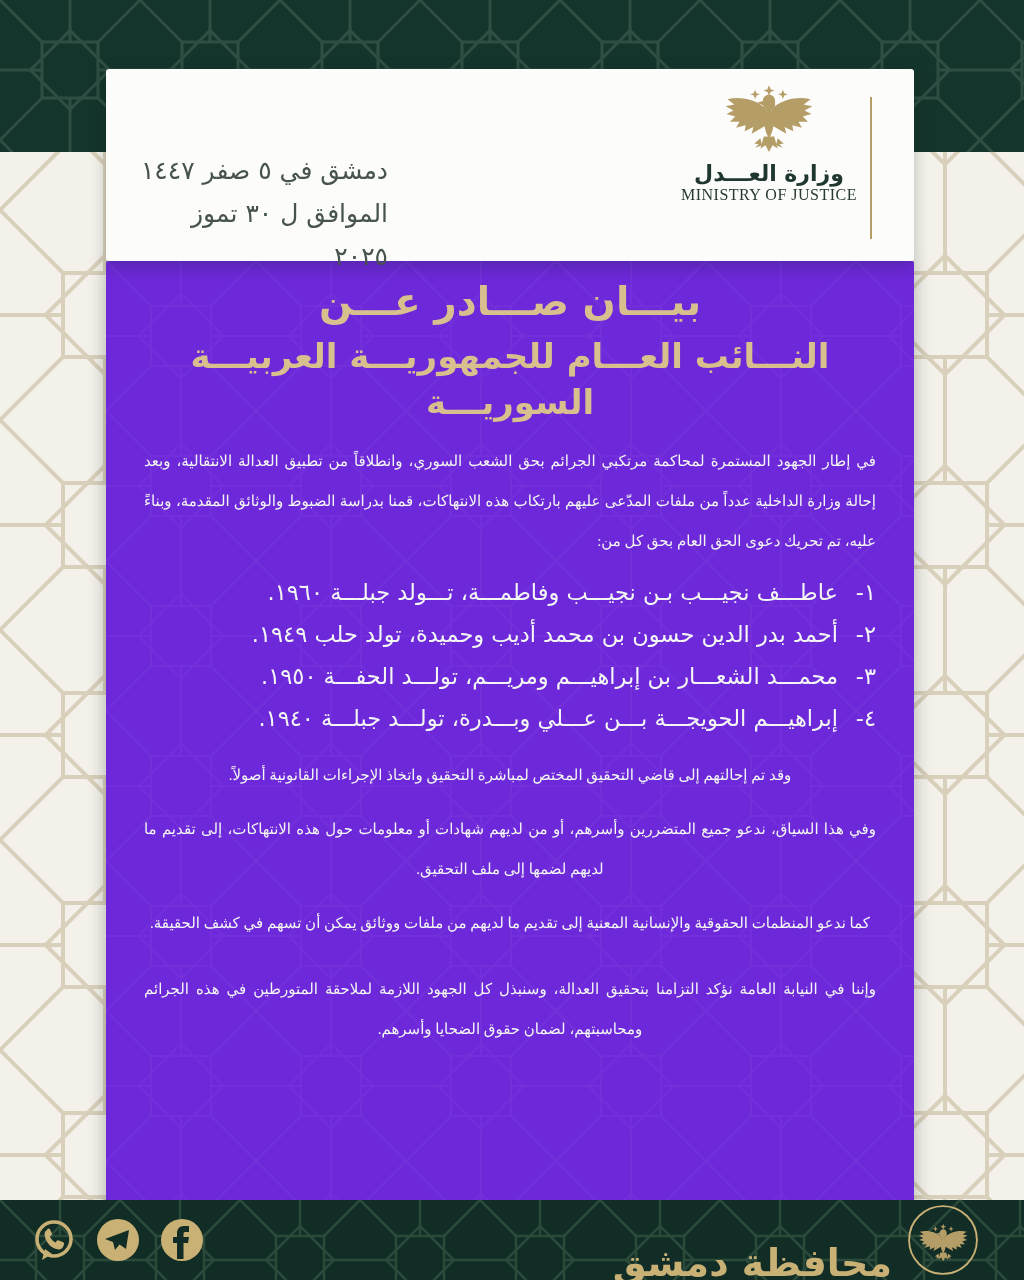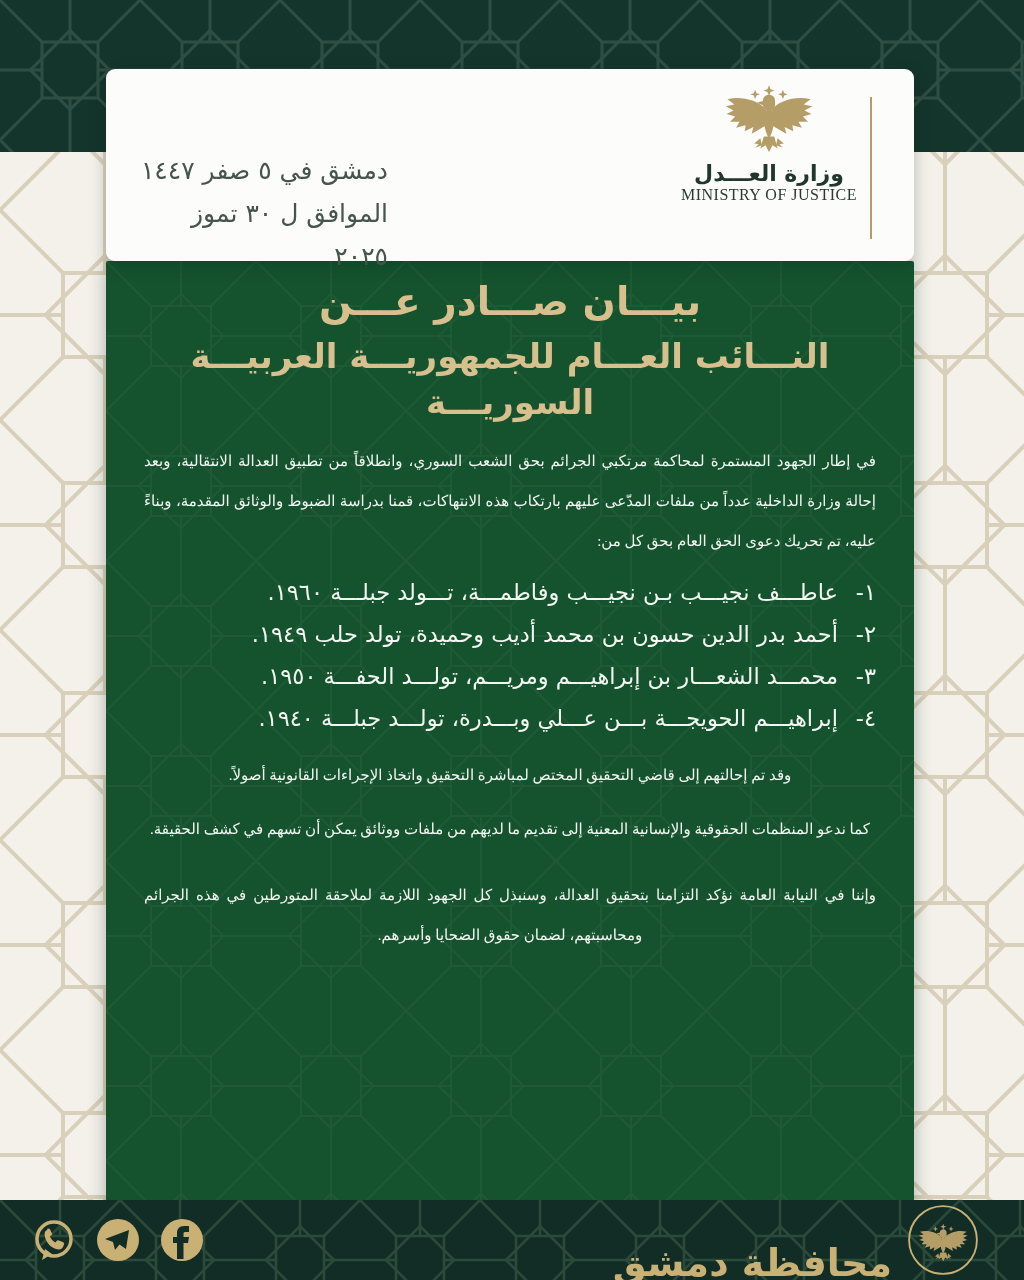--- a/index.html
+++ b/index.html
@@ -5,31 +5,31 @@
   html,body{margin:0;padding:0;background:#e8e6df;}
   .page{position:relative;width:1024px;height:1280px;overflow:hidden;
         background:#f3f1ea;font-family:"DejaVu Sans",sans-serif;}
   .patt{position:absolute;inset:0;width:100%;height:100%;display:block;}
 
   
   .top-band{position:absolute;left:0;top:0;width:1024px;height:152px;background:#14352c;overflow:hidden;}
 
   
   .white-card{position:absolute;left:106px;top:69px;width:808px;height:192px;
-              background:#fcfcfa;border-radius:9px;box-shadow:0 5px 16px rgba(10,30,25,.25);z-index:4;}
+              background:#fcfcfa;border-radius:3px;box-shadow:0 5px 16px rgba(10,30,25,.25);z-index:4;}
   .date-block{position:absolute;left:32px;top:80px;width:250px;direction:rtl;text-align:right;
               color:#47544d;font-size:25px;line-height:43px;}
   .logo-block{position:absolute;right:56px;top:12px;width:178px;text-align:center;}
   .logo-eagle{width:104px;height:78px;margin:0 auto;display:block;}
   .ministry-ar{font-size:22px;color:#203730;font-weight:bold;direction:rtl;margin-top:2px;}
   .ministry-en{font-family:"Liberation Serif",serif;font-size:16px;color:#2a3a32;letter-spacing:.5px;}
   .logo-line{position:absolute;right:42px;top:28px;width:2px;height:142px;background:#b59d67;}
 
   
-  .green-card{position:absolute;left:106px;top:261px;width:808px;height:952px;background:#14532d;
+  .green-card{position:absolute;left:106px;top:261px;width:808px;height:952px;background:#6d28d9;
               border-radius:2px;overflow:hidden;z-index:3;box-shadow:0 6px 18px rgba(10,30,25,.3);}
   .green-inner{position:relative;direction:rtl;color:#f3f6f3;padding:8px 38px 0 38px;}
   .title1{font-size:39px;font-weight:bold;color:#d8bf8e;text-align:center;line-height:50px;margin:8px 0 0 0;}
   .title2{font-size:34px;font-weight:bold;color:#d8bf8e;text-align:center;line-height:46px;margin:6px 0 0 0;}
   .para{font-size:15px;line-height:40px;text-align:justify;margin:14px 0 0 0;font-family:Liberation Serif, serif;}
   .para.first{margin-top:16px;text-align-last:right;}
   .para.center-last{text-align-last:center;}
   .defendants{margin:10px 0 0 0;}
   .defendant{display:flex;line-height:42px;font-size:22.5px;}
   .defendant .num{width:38px;flex:0 0 38px;}
@@ -146,20 +146,21 @@
           <span class="num">٣-</span>
           <span class="txt">محمـــد الشعـــار بن إبراهيـــم ومريـــم، تولـــد الحفـــة ١٩٥٠.</span>
         </div>
         <div class="defendant">
           <span class="num">٤-</span>
           <span class="txt">إبراهيـــم الحويجـــة بـــن عـــلي وبـــدرة، تولـــد جبلـــة ١٩٤٠.</span>
         </div>
       </div>
 
       <p class="para center-last" style="margin-top:16px">وقد تم إحالتهم إلى قاضي التحقيق المختص لمباشرة التحقيق واتخاذ الإجراءات القانونية أصولاً.</p>
+      <p class="para center-last">وفي هذا السياق، ندعو جميع المتضررين وأسرهم، أو من لديهم شهادات أو معلومات حول هذه الانتهاكات، إلى تقديم ما لديهم لضمها إلى ملف التحقيق.</p>
       <p class="para center-last">كما ندعو المنظمات الحقوقية والإنسانية المعنية إلى تقديم ما لديهم من ملفات ووثائق يمكن أن تسهم في كشف الحقيقة.</p>
       <p class="para center-last" style="margin-top:26px">وإننا في النيابة العامة نؤكد التزامنا بتحقيق العدالة، وسنبذل كل الجهود اللازمة لملاحقة المتورطين في هذه الجرائم ومحاسبتهم، لضمان حقوق الضحايا وأسرهم.</p>
 
     </div>
   </div>
 
   <div class="footer">
     <svg class="patt">
       <defs>
         <pattern id="pFoot" width="120" height="120" patternUnits="userSpaceOnUse">

